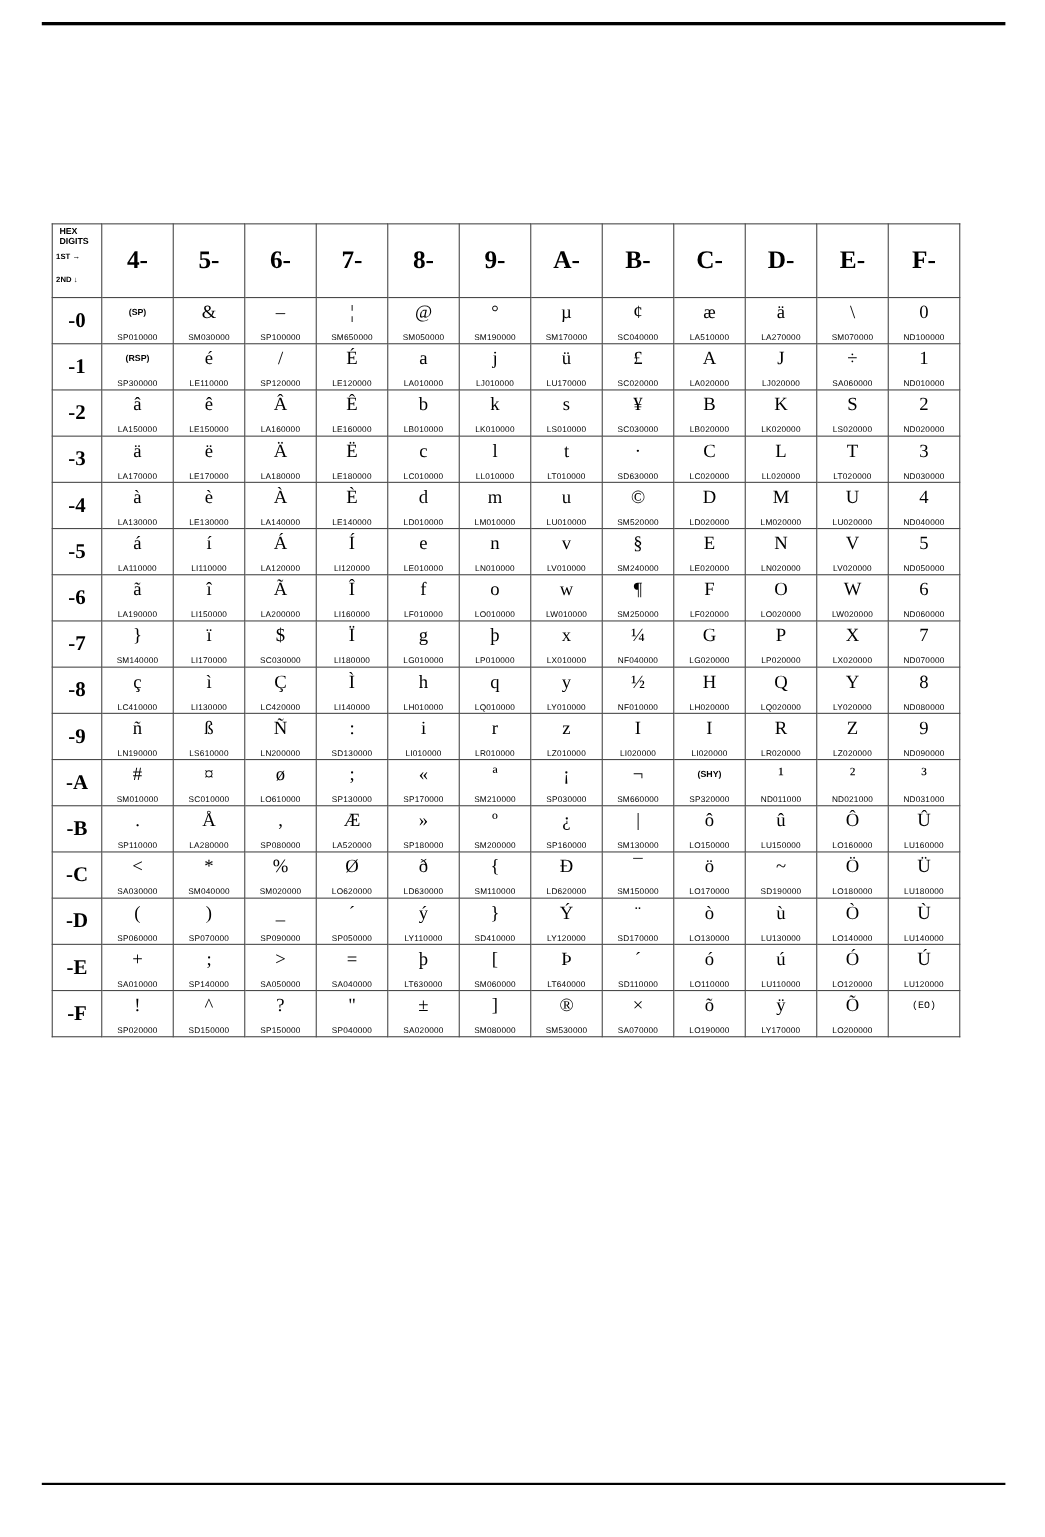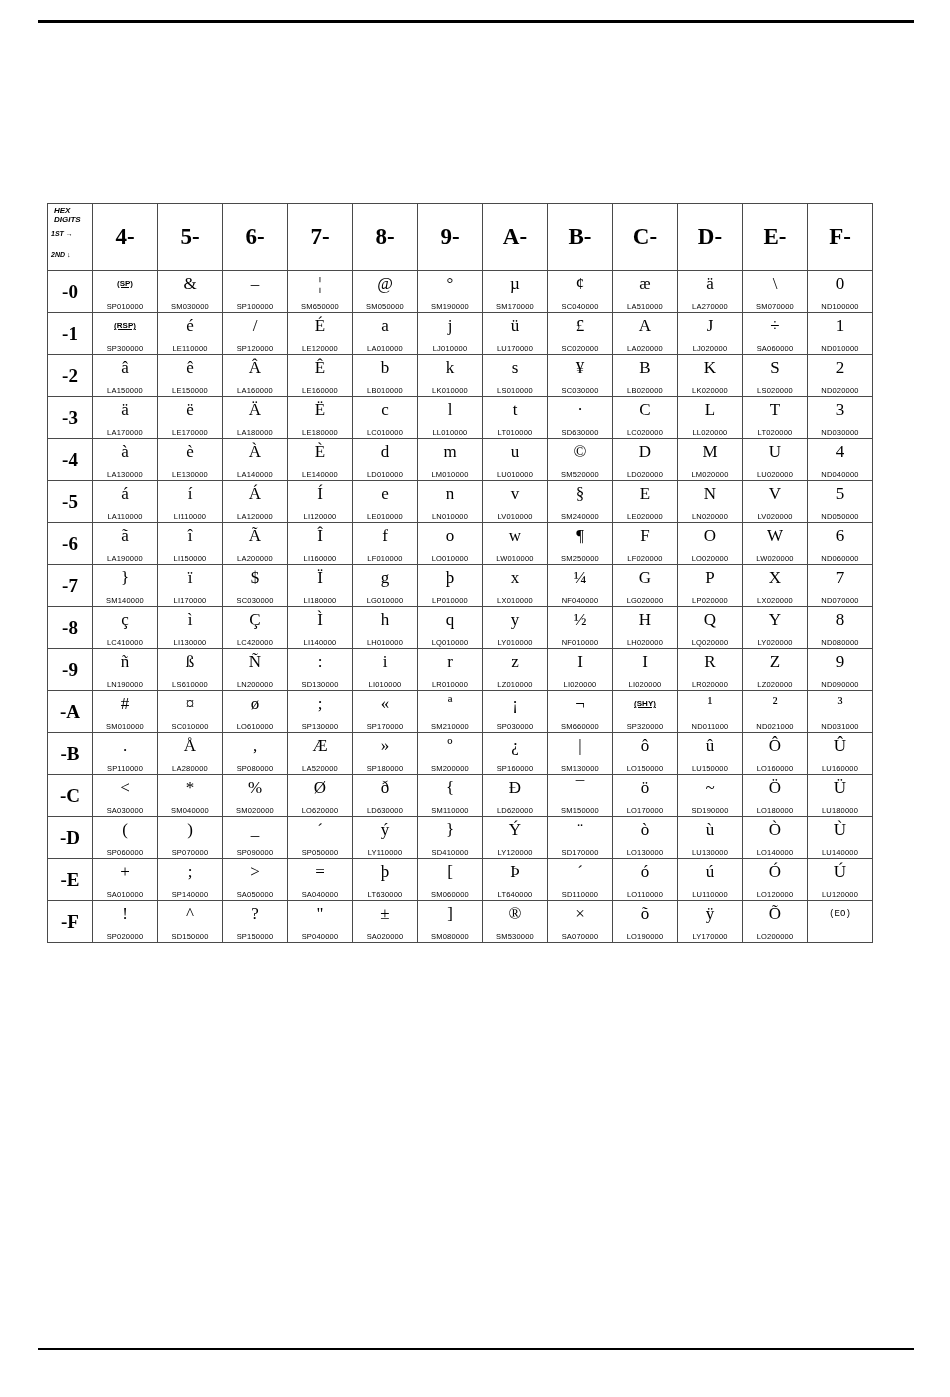--- a/index.html
+++ b/index.html
@@ -49,21 +49,20 @@
     overflow: hidden;
   }
   table.codechart td.rowhdr {
     width: 44px;
   }
   
   .corner {
     position: relative;
     width: 44px;
     height: 66px;
-    font-style: italic;
   }
   .corner .c-hex {
     position: absolute;
     left: 6px;
     top: 2px;
     font-size: 8px;
     line-height: 9px;
     font-family: "Liberation Sans", sans-serif;
     text-align: left;
   }
@@ -105,21 +104,20 @@
   .glyph {
     font-size: 17px;
     line-height: 20px;
     font-family: "Liberation Serif", serif;
   }
   .glyph.small {
     font-size: 8px;
     line-height: 20px;
     font-family: "Liberation Sans", sans-serif;
     font-weight: bold;
-    text-decoration: underline;
   }
   .glyph.tiny {
     font-size: 9px;
     line-height: 20px;
     font-family: Liberation Mono, monospace;
   }
   .code {
     font-size: 7.5px;
     line-height: 9px;
     letter-spacing: 0.2px;

